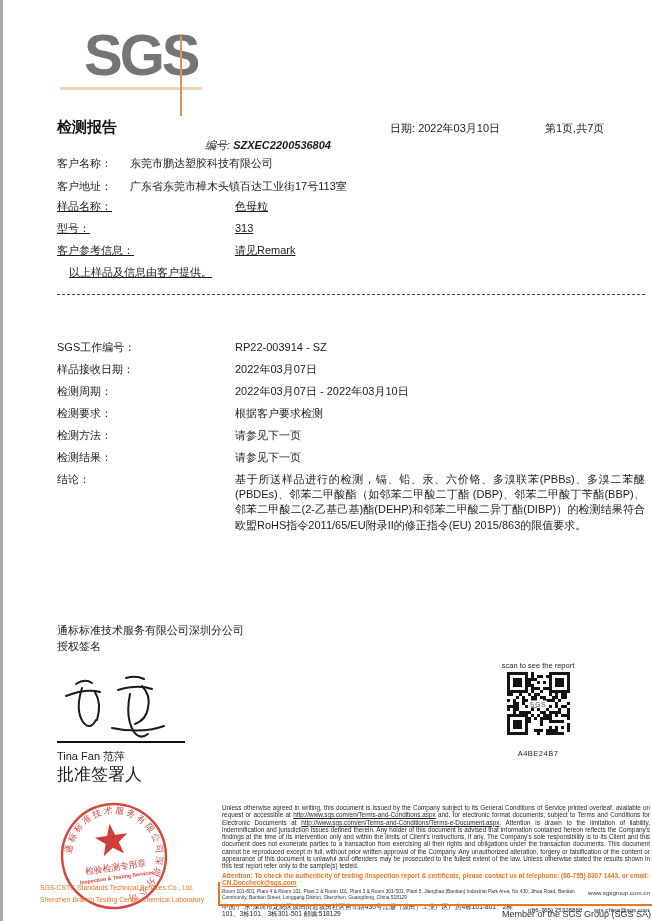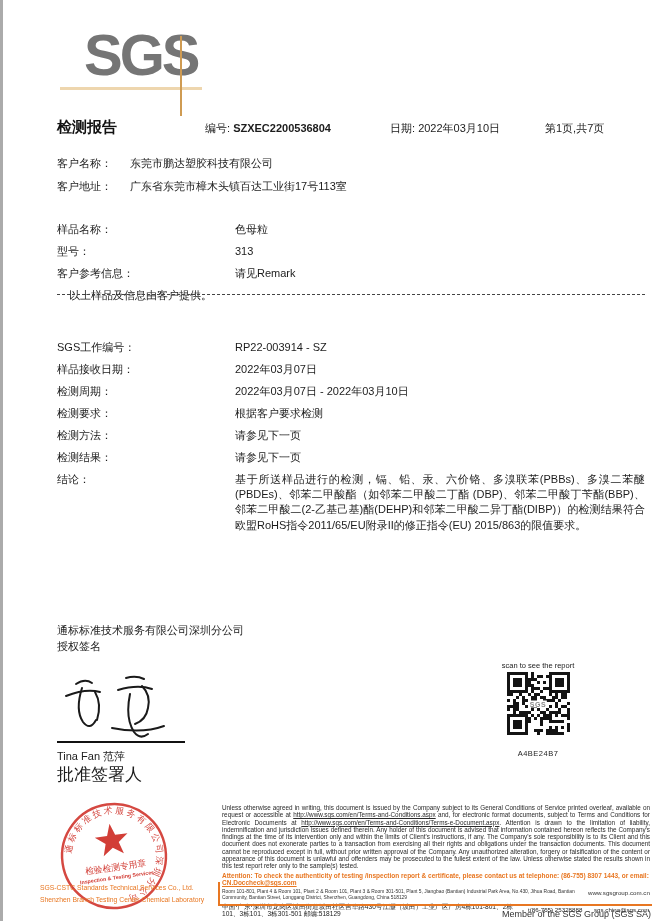--- a/index.html
+++ b/index.html
@@ -9,31 +9,31 @@
   }
   .edge-strip{position:absolute;left:0;top:0;width:3px;height:100%;background:#ababab;}
   
   .logo-wrap{position:absolute;left:84px;top:26px;width:140px;height:90px;}
   .logo-text{font-weight:bold;font-size:58px;line-height:58px;color:#757575;letter-spacing:-3px;font-family:"Liberation Sans",sans-serif;}
   .logo-hline{position:absolute;left:-24px;top:61px;width:142px;height:3px;background:#eed6ae;}
   .logo-vline{position:absolute;left:96px;top:10px;width:2px;height:80px;background:#cf9b52;}
   
   .title-row{position:absolute;left:0;top:118px;width:652px;height:20px;padding-left:12px;}
   .doc-title{position:absolute;left:57px;top:0;font-size:15px;font-weight:bold;color:#111;}
-  .meta-no{position:absolute;left:205px;top:3px;font-size:11px;}
+  .meta-no{position:absolute;left:205px;top:20px;font-size:11px;font-style:italic;}
   .meta-date{position:absolute;left:390px;top:3px;font-size:11px;}
   .meta-pages{position:absolute;left:545px;top:3px;font-size:11px;}
   
   .sec{position:absolute;left:57px;right:7px;}
   .row{display:flex;align-items:flex-start;font-size:11px;line-height:15px;}
   .row .lbl{flex:0 0 73px;}
   .row .lbl-wide{flex:0 0 178px;}
   .client-sec{top:156px;}
   .client-sec .row{margin-bottom:8px;}
-  .sample-sec{top:222px;}
+  .sample-sec{top:199px;text-decoration:underline;}
   .sample-sec .row{margin-bottom:7px;}
   .note-line{font-size:11px;line-height:15px;margin-top:2px;margin-left:12px;}
   .dashed-sep{position:absolute;left:57px;top:294px;width:588px;border-top:1px dashed #444;}
   .job-sec{top:340px;}
   .job-sec .row{margin-bottom:7px;}
   .concl-text{width:414px;font-size:11px;line-height:15.2px;text-align:justify;}
   
   .sign-sec{position:absolute;left:57px;top:622px;width:320px;font-size:11px;line-height:16px;}
   .sig-svg{position:absolute;left:5px;top:48px;}
   .sig-underline{position:absolute;left:0px;top:119px;width:128px;border-bottom:2px solid #111;}

